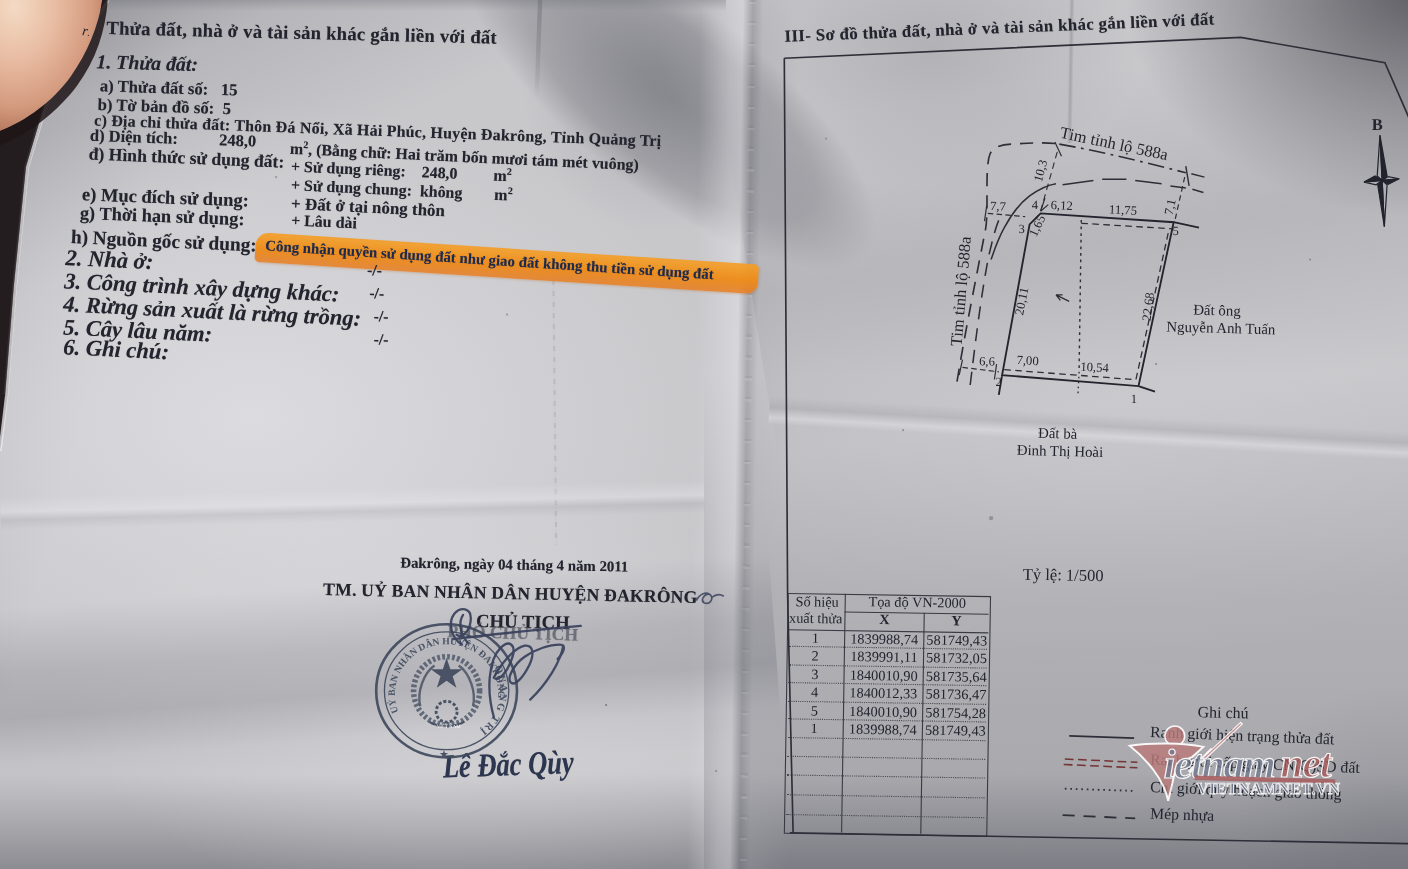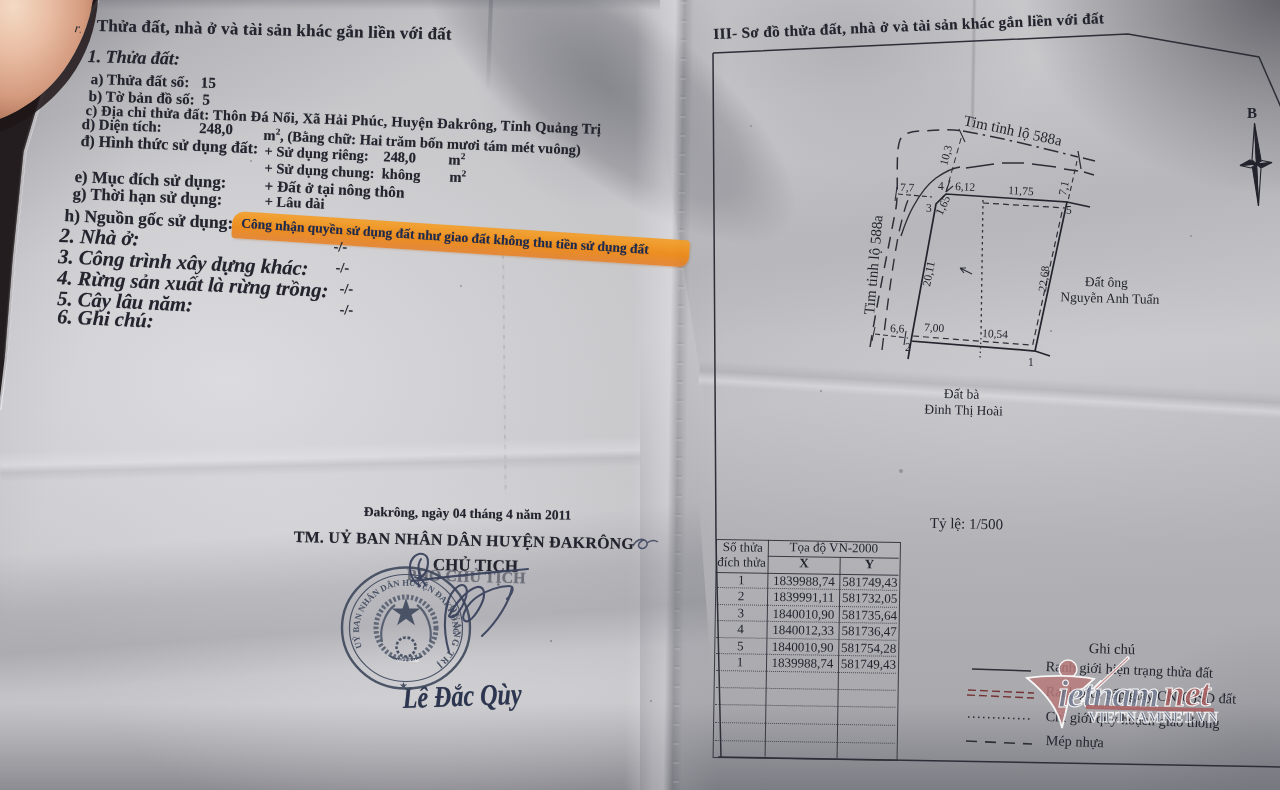--- a/index.html
+++ b/index.html
@@ -183,22 +183,22 @@
     <div style="position:absolute;left:0;top:0;width:183px;height:217px;border:1.6px solid #3a3a44;"></div>
 
     <div style="position:absolute;left:52px;top:0;width:1.3px;height:217px;background:#3a3a44;"></div>
 
     <div style="position:absolute;left:124px;top:16px;width:1.3px;height:201px;background:#3a3a44;"></div>
 
     <div style="position:absolute;left:52px;top:16px;width:131px;height:1.2px;background:#3a3a44;"></div>
 
     <div style="position:absolute;left:0;top:32.5px;width:183px;height:1.2px;background:#3a3a44;"></div>
 
-    <div style="position:absolute;left:2px;top:0px;width:50px;text-align:center;">Số thửa</div>
-    <div style="position:absolute;left:0px;top:15px;width:52px;text-align:center;">đích thửa</div>
+    <div style="position:absolute;left:2px;top:0px;width:50px;text-align:center;">Số hiệu</div>
+    <div style="position:absolute;left:0px;top:15px;width:52px;text-align:center;">xuất thửa</div>
     <div style="position:absolute;left:53px;top:-1px;width:130px;text-align:center;">Tọa độ VN-2000</div>
     <div style="position:absolute;left:53px;top:15px;width:71px;text-align:center;font-weight:bold;">X</div>
     <div style="position:absolute;left:125px;top:15px;width:58px;text-align:center;font-weight:bold;">Y</div>
 
     <div style="position:absolute;left:0;top:33px;width:52px;text-align:center;line-height:16.4px;">1<br>2<br>3<br>4<br>5<br>1</div>
     <div style="position:absolute;left:53px;top:33px;width:71px;text-align:center;line-height:16.4px;">1839988,74<br>1839991,11<br>1840010,90<br>1840012,33<br>1840010,90<br>1839988,74</div>
     <div style="position:absolute;left:125px;top:33px;width:59px;text-align:center;line-height:16.4px;">581749,43<br>581732,05<br>581735,64<br>581736,47<br>581754,28<br>581749,43</div>
 
     <div style="position:absolute;left:2px;top:48px;width:180px;border-top:1.2px dotted #4a4a54;"></div>
     <div style="position:absolute;left:2px;top:64.5px;width:180px;border-top:1.2px dotted #4a4a54;"></div>

